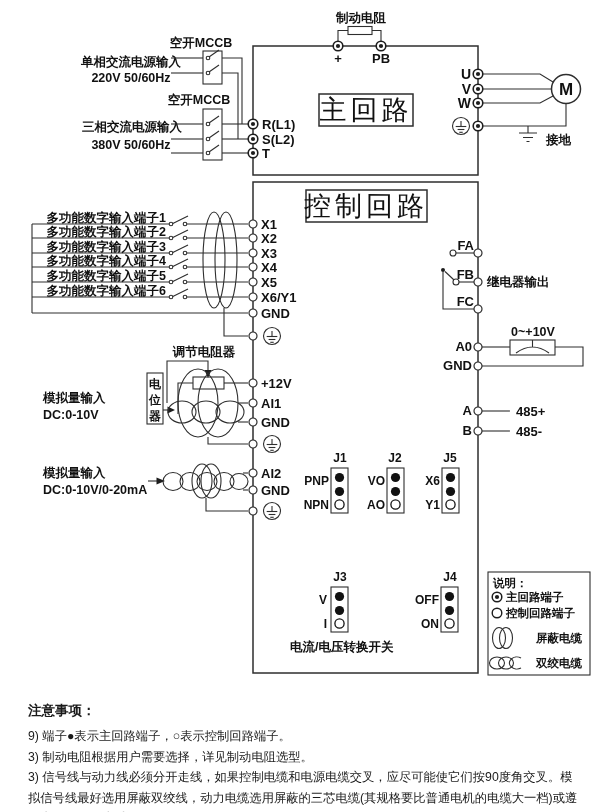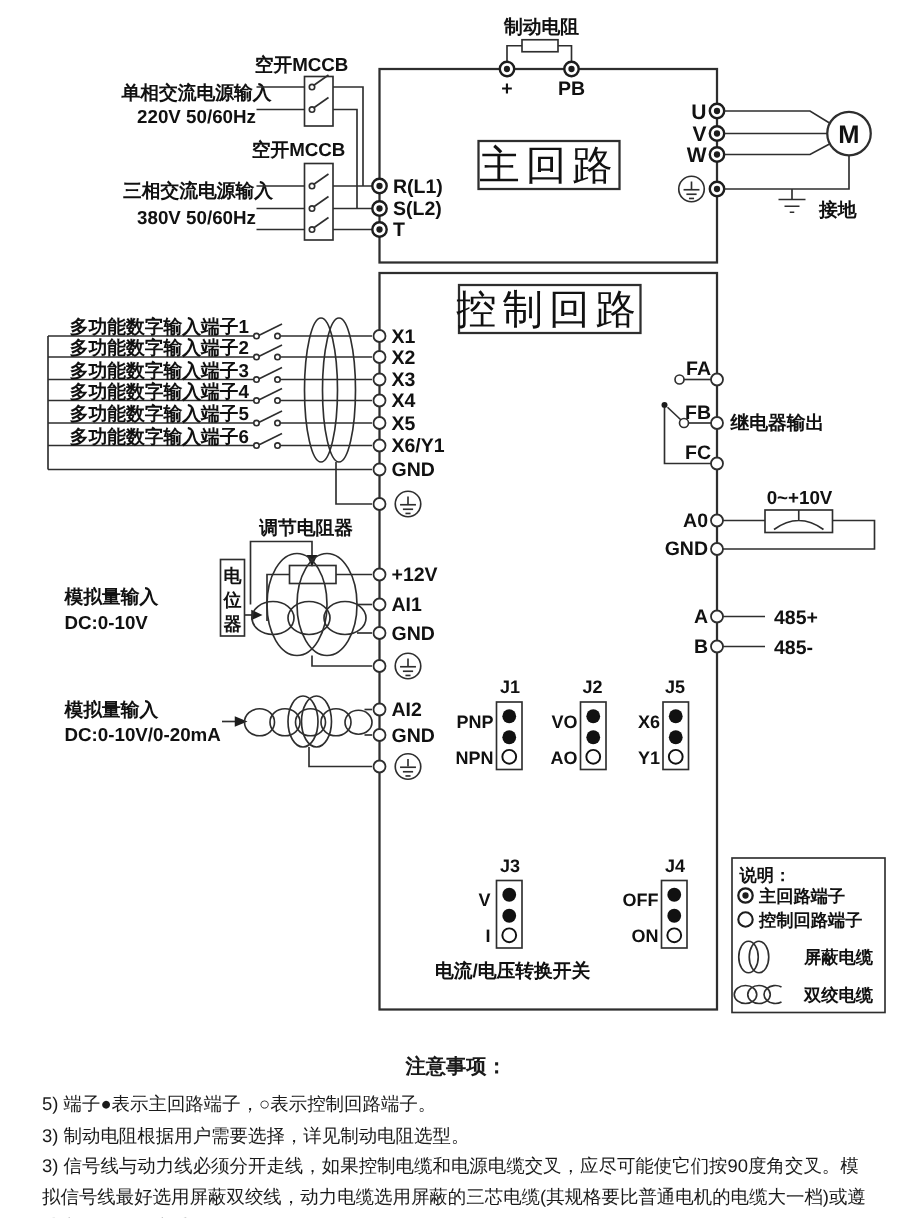--- a/index.html
+++ b/index.html
@@ -10,21 +10,21 @@
   .t-cn{font-size:12.5px;font-weight:bold;}
   .t-cn-sm{font-size:11.5px;font-weight:bold;}
   .t-term{font-size:13px;font-weight:bold;}
   .t-big{font-size:27px;font-weight:normal;letter-spacing:4px;}
   .t-uvw{font-size:14px;font-weight:bold;}
   .t-j{font-size:12px;font-weight:bold;}
   .wire{stroke:#2e2e2e;stroke-width:1.1;fill:none;}
   .box{stroke:#2e2e2e;stroke-width:1.5;fill:none;}
   .thin{stroke:#2e2e2e;stroke-width:1.1;fill:none;}
   .notes{position:absolute;left:28px;top:702px;width:552px;color:#1a1a1a;}
-  .notes-title{font-size:13.5px;font-weight:bold;margin:0 0 6px 0;text-align:center;}
+  .notes-title{font-size:13.5px;font-weight:bold;margin:0 0 6px 0;}
   .note{font-size:12.3px;line-height:20.5px;margin:0;}
 </style>
 </head>
 <body>
 <div class="page">
 
 <svg width="600" height="700" viewBox="0 0 600 700">
   <defs>
     <g id="pe-sym">
       <circle cx="0" cy="0" r="8.5" class="thin"></circle>
@@ -361,18 +361,18 @@
       <ellipse cx="497" cy="663" rx="7.5" ry="6" class="thin"></ellipse>
       <ellipse cx="506" cy="663" rx="7.5" ry="6" class="thin"></ellipse>
       <path class="thin" d="M521,658 A7.5,6 0 1 0 521,668"></path>
       <text x="536" y="667" class="t-cn-sm">双绞电缆</text>
     </g>
   </g>
 </svg>
 
 <div class="notes">
   <p class="notes-title">注意事项：</p>
-  <p class="note">5) 端子●表示主回路端子，○表示控制回路端子。</p>
+  <p class="note">9) 端子●表示主回路端子，○表示控制回路端子。</p>
   <p class="note">3) 制动电阻根据用户需要选择，详见制动电阻选型。</p>
   <p class="note">3) 信号线与动力线必须分开走线，如果控制电缆和电源电缆交叉，应尽可能使它们按90度角交叉。模拟信号线最好选用屏蔽双绞线，动力电缆选用屏蔽的三芯电缆(其规格要比普通电机的电缆大一档)或遵从变频器的用户手册。</p>
 </div>
 
 </div>
 
 </body></html>

